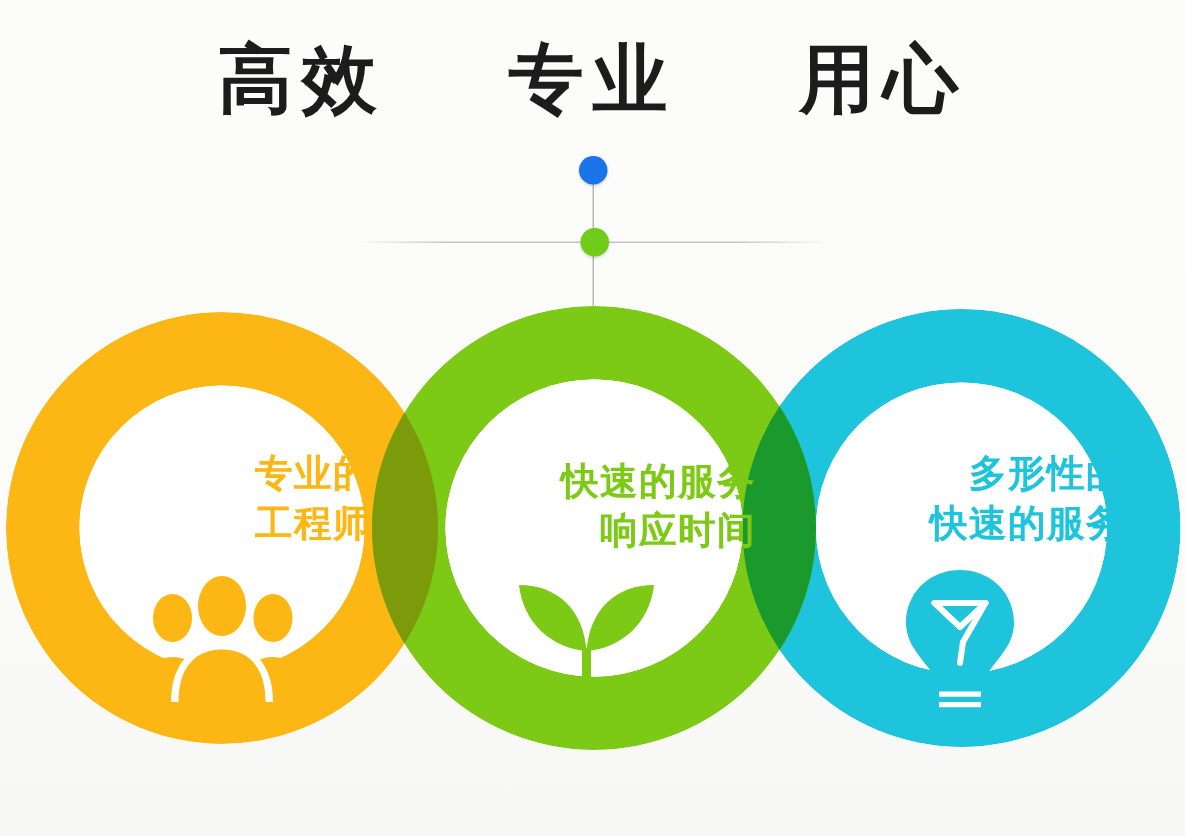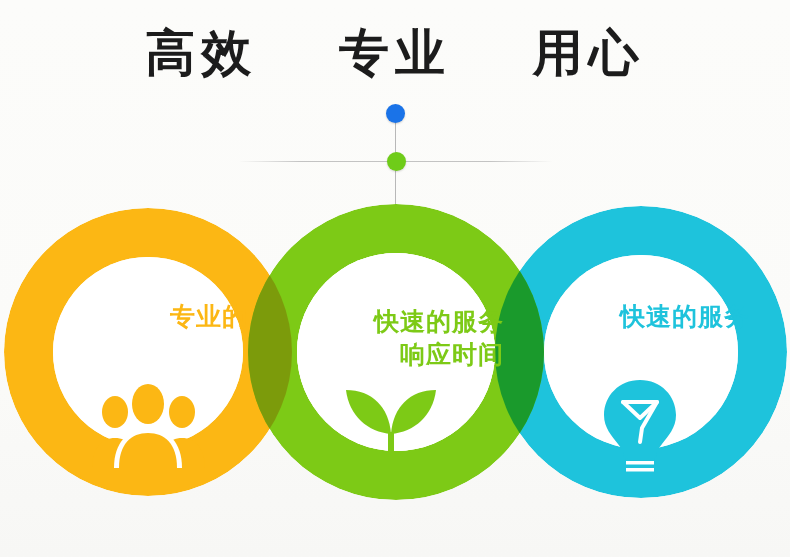--- a/index.html
+++ b/index.html
@@ -212,26 +212,28 @@
     <g>
       <circle cx="641" cy="352" r="97" fill="#ffffff"></circle>
     </g>
     <g>
       <circle cx="396" cy="352" r="99" fill="#ffffff"></circle>
     </g>
   </svg>
 
   <div class="label label-1">
     <span class="line">专业的</span>
+    <span class="line">工程师</span>
   </div>
   <div class="label label-2">
     <span class="line">快速的服务</span>
     <span class="line">响应时间</span>
   </div>
   <div class="label label-3">
+    <span class="line">多形性的</span>
     <span class="line">快速的服务</span>
   </div>
 
   <div class="icon-wrap icon-people">
     <svg viewBox="0 0 120 86" width="120" height="86">
 
       <ellipse cx="27" cy="30" rx="13" ry="16" fill="#fcb714"></ellipse>
       <path d="M4 86 C4 66 14 56 27 56 C40 56 50 66 50 86 Z" fill="#fcb714"></path>
 
       <ellipse cx="94" cy="30" rx="13" ry="16" fill="#fcb714"></ellipse>

